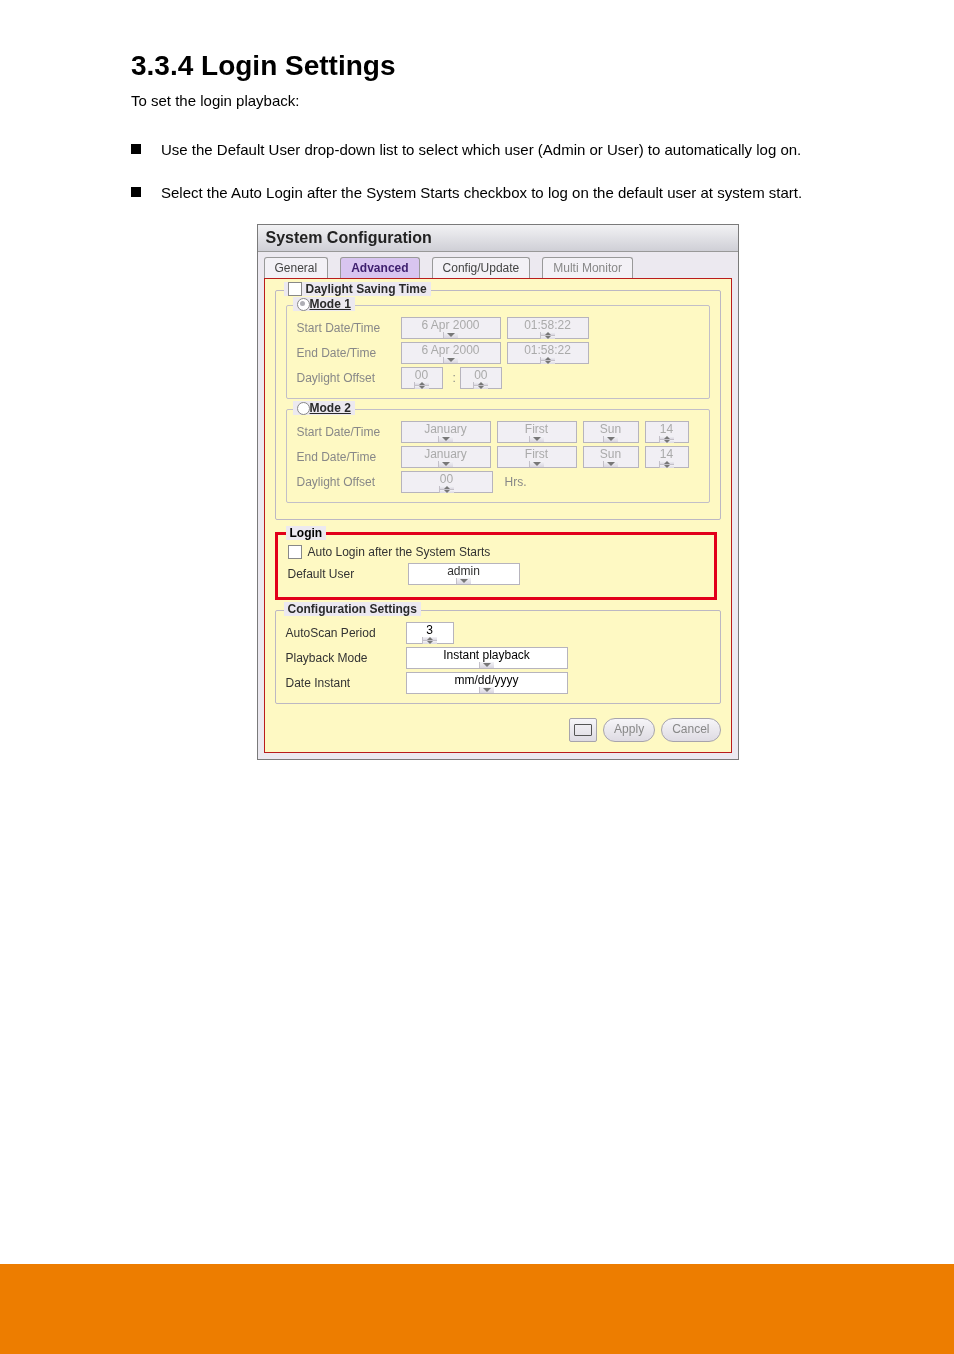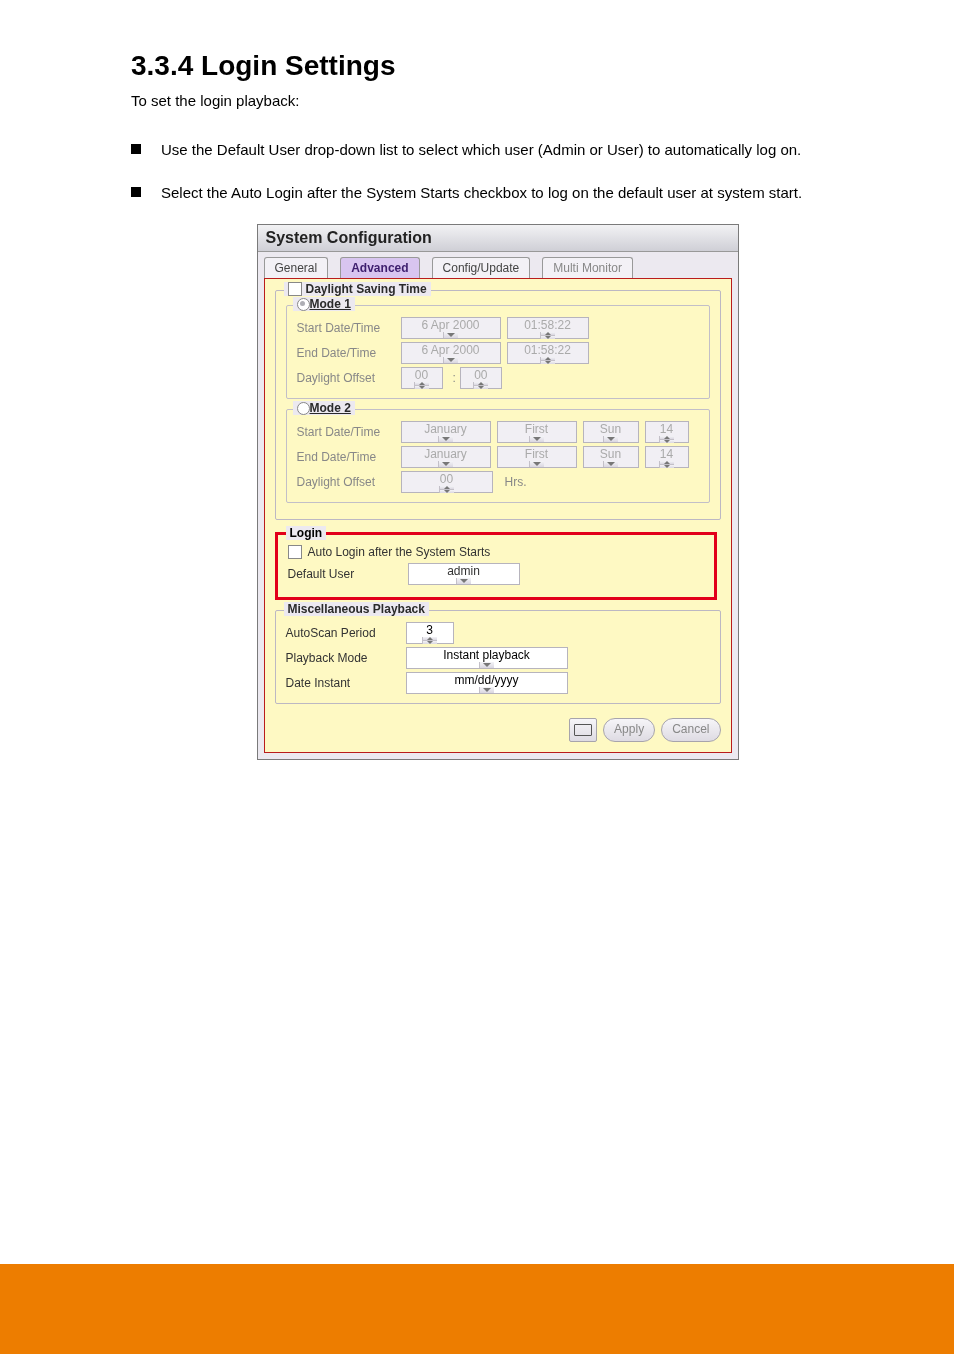--- a/index.html
+++ b/index.html
@@ -261,21 +261,21 @@
               <div class="ctrl" style="width:110px">
                 <span class="txt">admin</span>
                 <div class="drop">
                     <div class="tri down"></div>
                   </div>
               </div>
             </div>
           </div>
 
           <div class="fieldset">
-            <div class="legend plain">Miscellaneous Playback</div>
+            <div class="legend plain">Configuration Settings</div>
             <div class="row">
               <div class="lbl enabled" style="width:120px">AutoScan Period</div>
               <div class="ctrl" style="width:46px">
                 <span class="txt" style="color:#000">3</span>
                 <div class="spin">
                     <div class="sb">
                       <div class="tri up"></div>
                     </div>
                     <div class="sb">
                       <div class="tri dn"></div>

